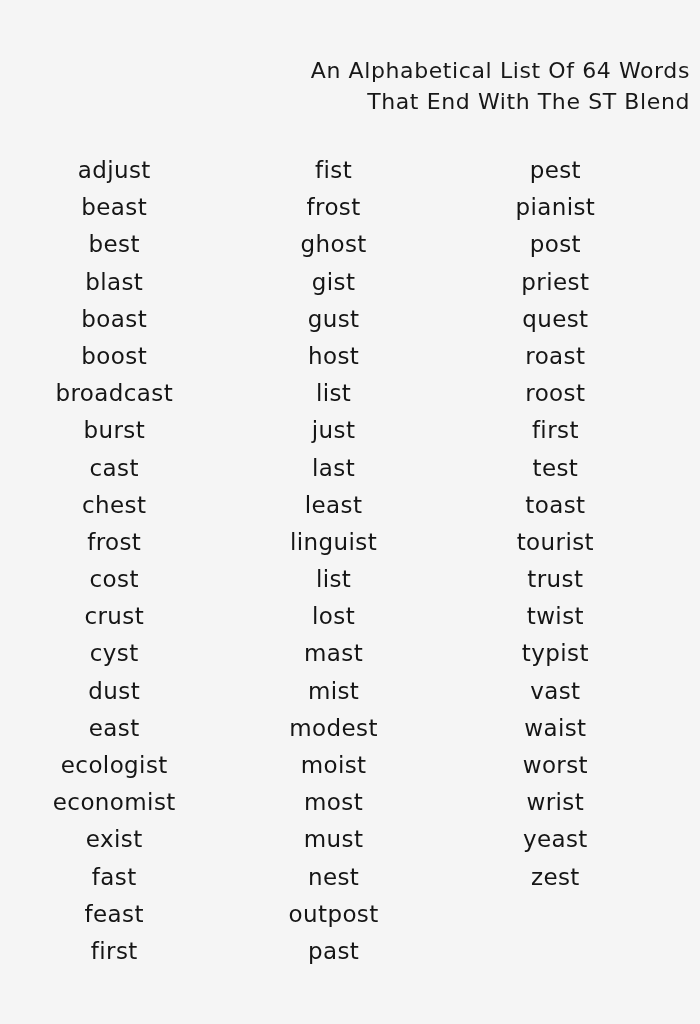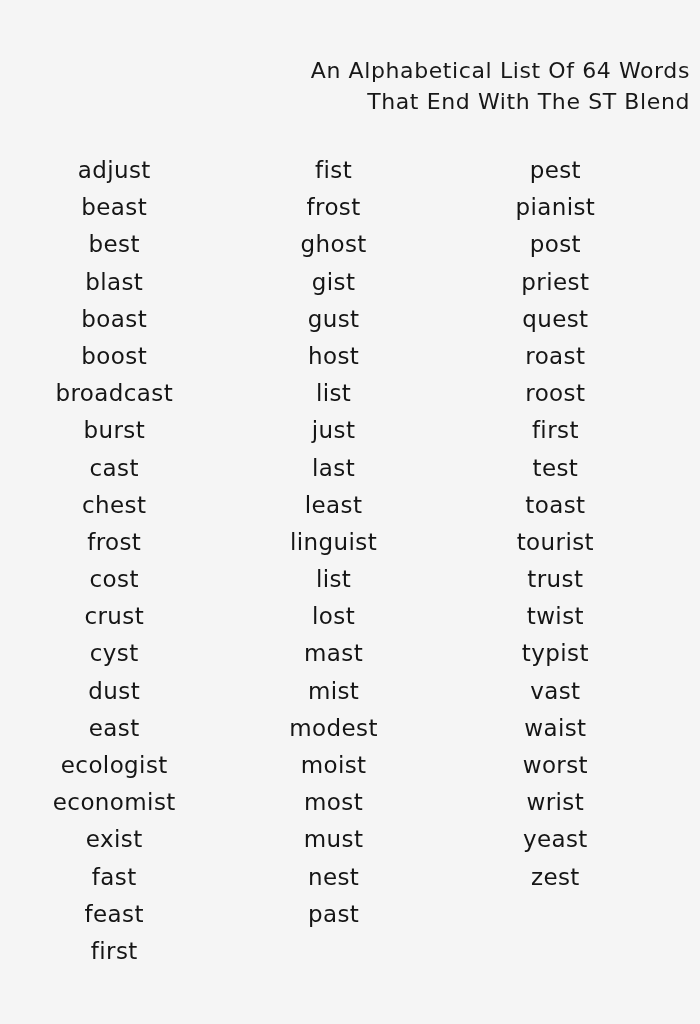--- a/index.html
+++ b/index.html
@@ -114,20 +114,21 @@
         <div class="word">linguist</div>
         <div class="word">list</div>
         <div class="word">lost</div>
         <div class="word">mast</div>
         <div class="word">mist</div>
         <div class="word">modest</div>
         <div class="word">moist</div>
         <div class="word">most</div>
         <div class="word">must</div>
         <div class="word">nest</div>
+        <div class="word">outpost</div>
         <div class="word">past</div>
       </div>
     <div class="word-column col-3">
         <div class="word">pest</div>
         <div class="word">pianist</div>
         <div class="word">post</div>
         <div class="word">priest</div>
         <div class="word">quest</div>
         <div class="word">roast</div>
         <div class="word">roost</div>

